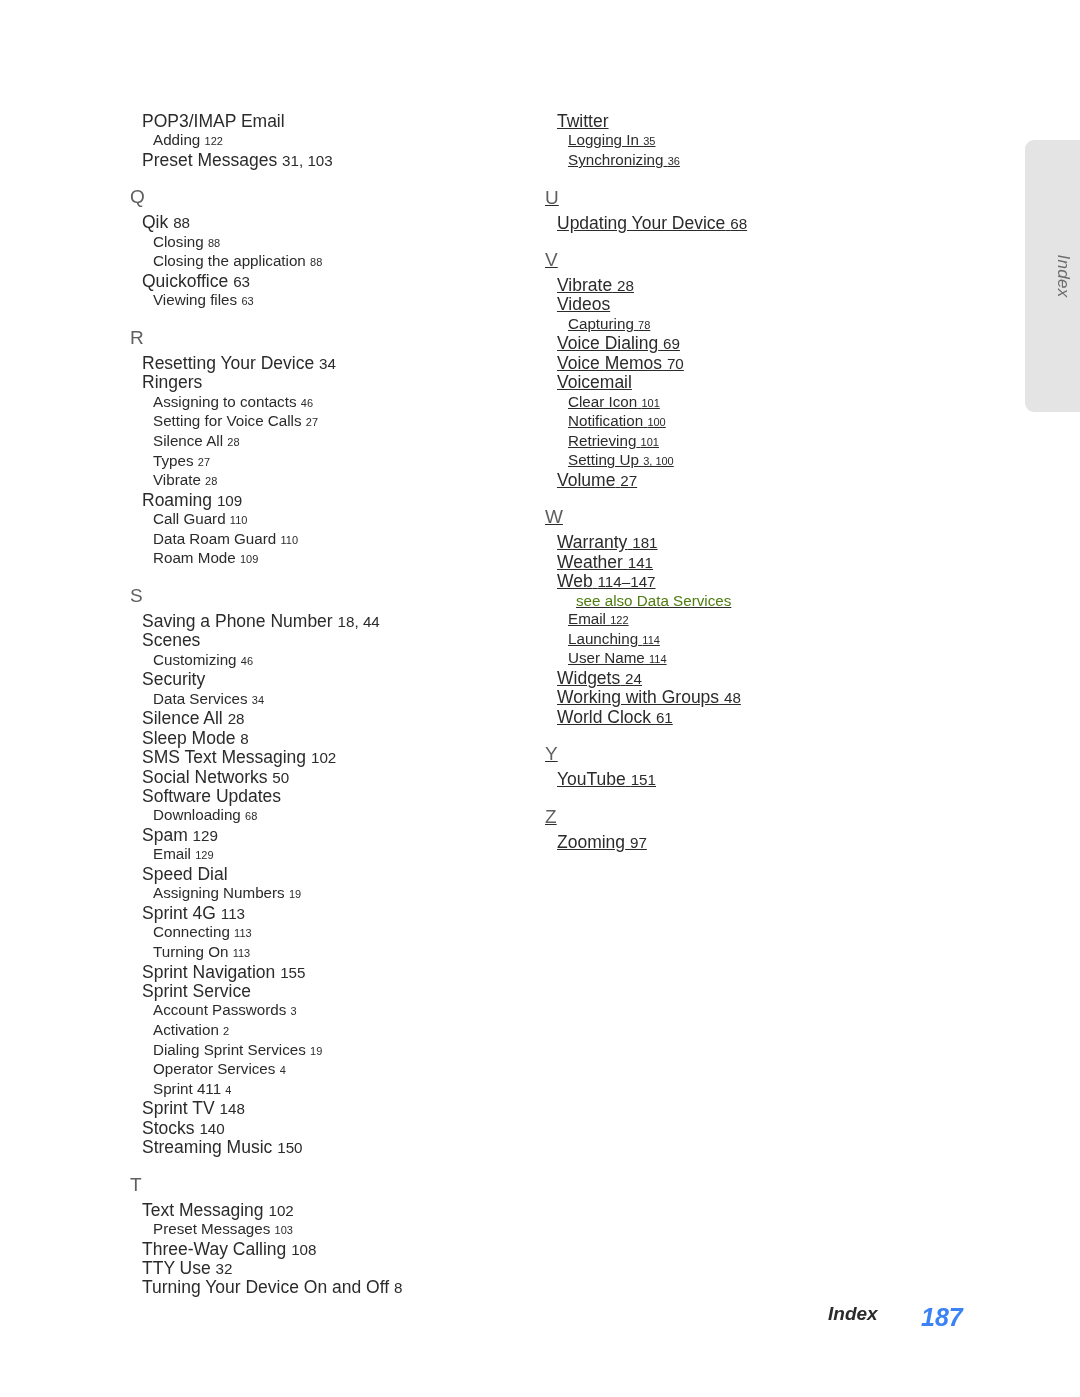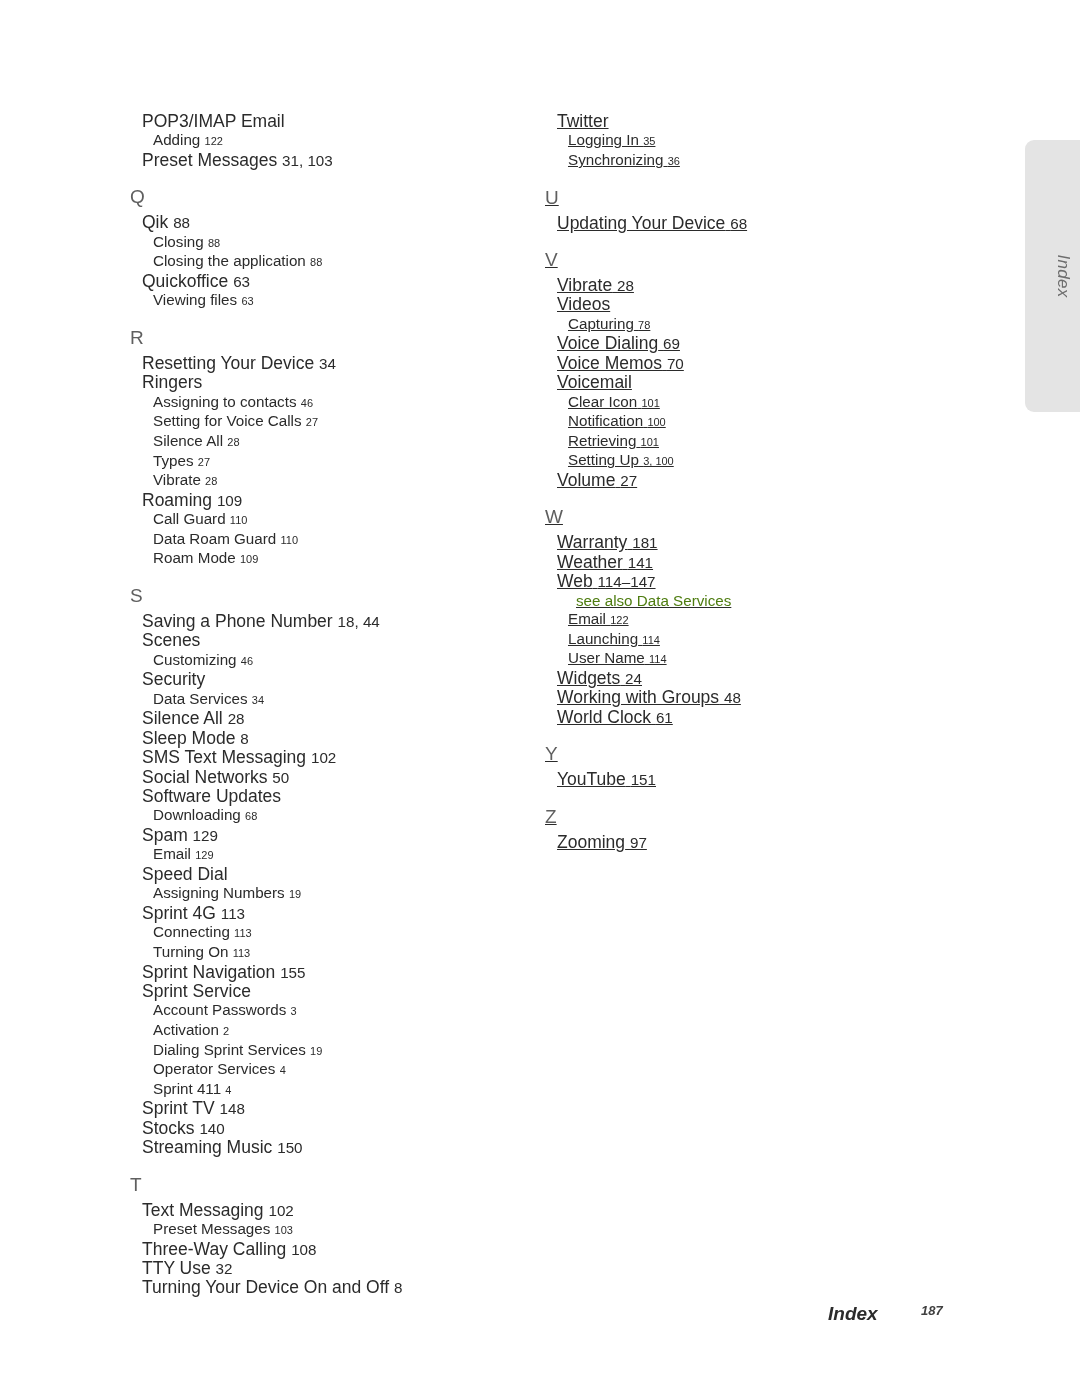--- a/index.html
+++ b/index.html
@@ -107,22 +107,22 @@
     font-weight: bold;
     font-size: 19px;
     color: #2b2b2b;
   }
   #footer-pagenum {
     position: absolute;
     left: 921px;
     top: 0;
     font-style: italic;
     font-weight: bold;
-    font-size: 13px;
-    color: #404040;
+    font-size: 25px;
+    color: #3b82f6;
   }
 </style>
 </head>
 <body>
 
 <div id="index-body">
   <div class="index-column" id="column-left">
       <div class="entry"><span>POP3/IMAP Email</span></div>
       <div class="subentry"><span>Adding</span> <span class="pages">122</span></div>
       <div class="entry"><span>Preset Messages</span> <span class="pages">31, 103</span></div>

